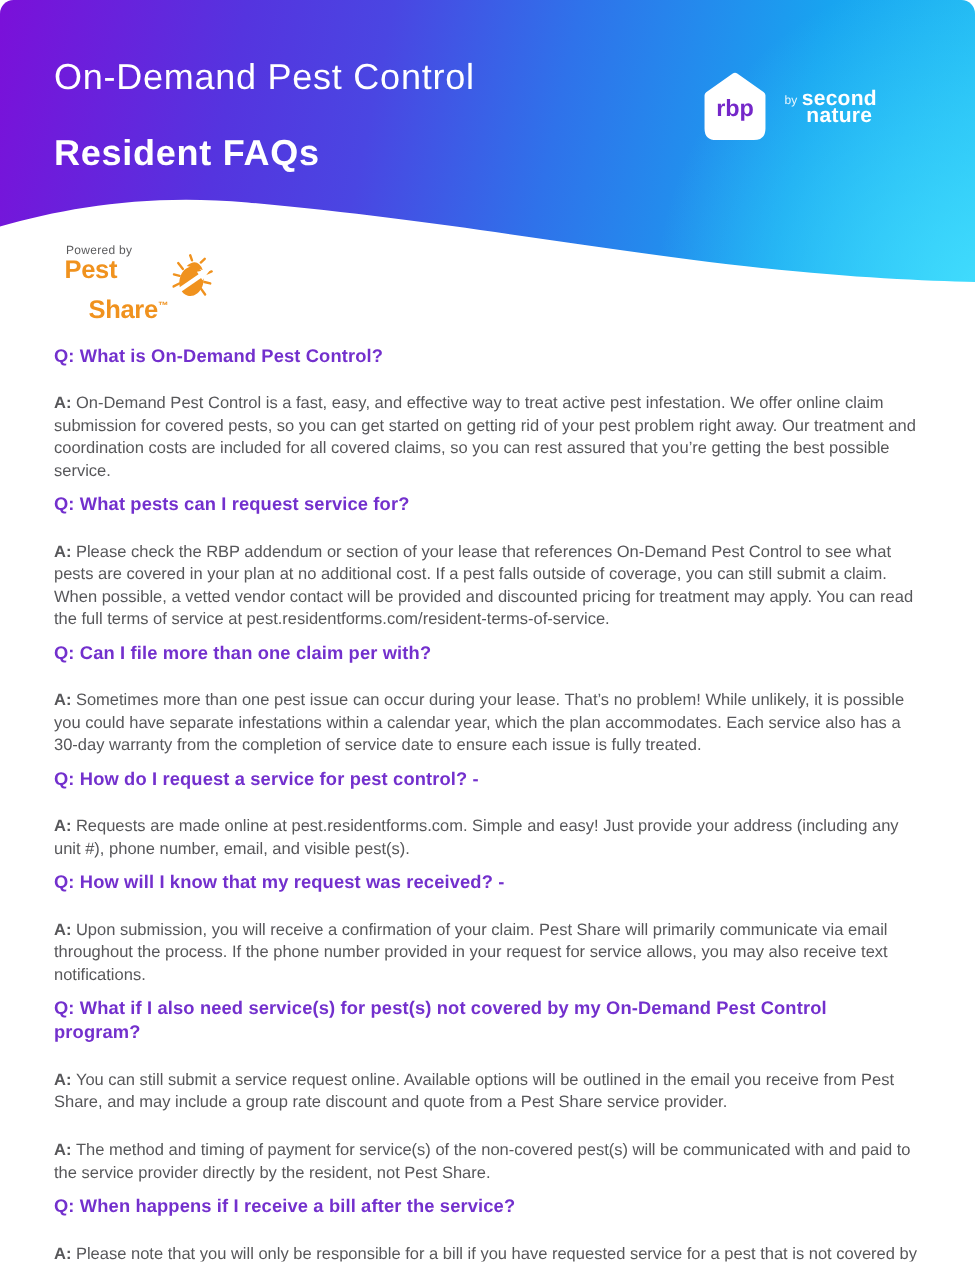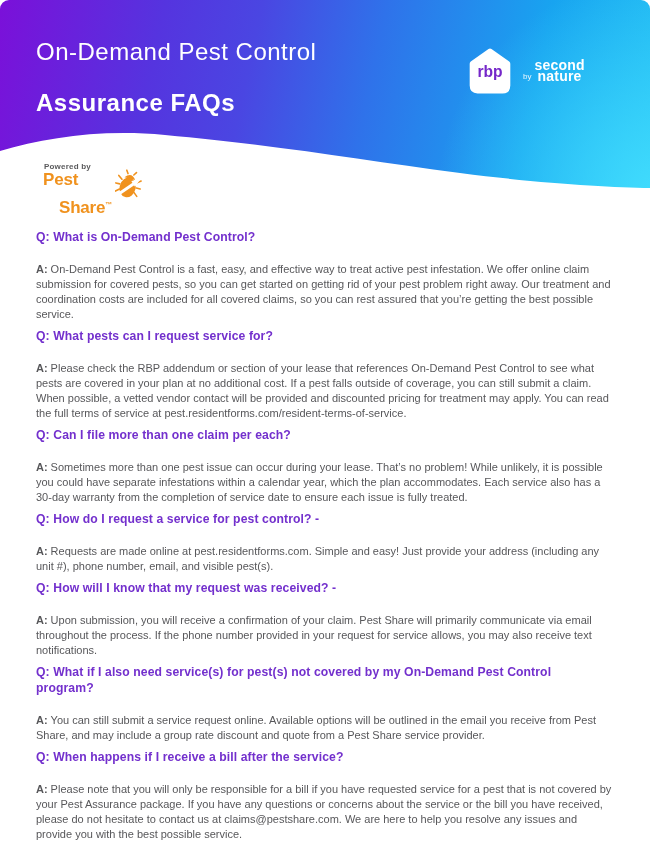--- a/index.html
+++ b/index.html
@@ -20,26 +20,26 @@
     overflow:hidden;
   }
   .wave { position:absolute; left:0; bottom:0; width:650px; height:75px; display:block; }
   .hero-text { position:absolute; left:36px; top:38px; color:#fff; }
   .hero-text h1 { margin:0 0 23px 0; font-size:24px; font-weight:500; letter-spacing:0.5px; line-height:1.15; }
   .hero-text h2 { margin:0; font-size:24px; font-weight:700; letter-spacing:0.5px; line-height:1.15; }
 
   .brand { position:absolute; left:466px; top:46px; display:flex; align-items:center; gap:9px;text-align:center; }
   .rbp-svg { width:48px; height:50px; display:block; }
   .brand-words { display:flex; align-items:flex-start; gap:3px; color:#fff; }
-  .by { font-size:8px; font-weight:500; margin-top:12px; opacity:0.9; }
+  .by { font-size:8px; font-weight:500; margin-top:2px; opacity:0.9; }
   .sn { font-size:14px; font-weight:700; line-height:11.5px; letter-spacing:0.2px; }
 
   
   .powered { position:absolute; left:43px; top:162px; }
-  .powered-by { font-size:8px; font-weight:700; color:#5A5A5C; letter-spacing:0.2px; margin:0 0 1px 1px; }
+  .powered-by { font-size:8px; font-weight:400; color:#5A5A5C; letter-spacing:0.2px; margin:0 0 1px 1px; }
   .ps-line1 { display:flex; align-items:flex-start;gap:31px; }
   .ps-word { color:#F0921E; font-weight:800; font-size:17px; line-height:16px; letter-spacing:-0.2px; }
   .bug-svg { width:27px; height:30px; margin-left:6px; margin-top:-3px; }
   .ps-line2 { margin-left:16px; margin-top:0px; white-space:nowrap; }
   .ps-line2 sup { color:#F0921E; font-size:7px; font-weight:700; vertical-align:6px; }
 
   
   .faqs { padding:29px 36px 0 36px; }
   .faq-item .q {
     margin:0 16px 6px 0; color:#7330CD;
@@ -52,21 +52,21 @@
   .faq-item .a-label { font-weight:700; margin-right:3px; }
 </style>
 </head>
 <body>
 
 <div class="page">
 
   <header class="hero">
     <div class="hero-text">
       <h1>On-Demand Pest Control</h1>
-      <h2>Assurance FAQs</h2>
+      <h2>Resident FAQs</h2>
     </div>
 
     <div class="brand">
       <svg class="rbp-svg" viewBox="0 0 46 48">
         <rect x="9" y="9" width="28" height="28" rx="6" fill="#2ED3CB" transform="rotate(45 23 23)"></rect>
         <path d="M23,5 L40,17 L40,38 Q40,43 35,43 L11,43 Q6,43 6,38 L6,17 Z" fill="#ffffff" stroke="#ffffff" stroke-width="5" stroke-linejoin="round"></path>
         <text x="23" y="30" text-anchor="middle" font-size="15" font-weight="bold" fill="#7527C9">rbp</text>
       </svg>
       <div class="brand-words">
         <span class="by">by</span>
@@ -113,40 +113,41 @@
       <h3 class="q">Q: What is On-Demand Pest Control?</h3>
       <p class="a"><strong class="a-label">A:</strong><span class="a-text">On-Demand Pest Control is a fast, easy, and effective way to treat active pest infestation. We offer online claim submission for covered pests, so you can get started on getting rid of your pest problem right away. Our treatment and coordination costs are included for all covered claims, so you can rest assured that you’re getting the best possible service.</span></p>
     </section>
 
     <section class="faq-item">
       <h3 class="q">Q: What pests can I request service for?</h3>
       <p class="a"><strong class="a-label">A:</strong><span class="a-text">Please check the RBP addendum or section of your lease that references On-Demand Pest Control to see what pests are covered in your plan at no additional cost. If a pest falls outside of coverage, you can still submit a claim. When possible, a vetted vendor contact will be provided and discounted pricing for treatment may apply. You can read the full terms of service at pest.residentforms.com/resident-terms-of-service.</span></p>
     </section>
 
     <section class="faq-item">
-      <h3 class="q">Q: Can I file more than one claim per each?</h3>
+      <h3 class="q">Q: Can I file more than one claim per with?</h3>
       <p class="a"><strong class="a-label">A:</strong><span class="a-text">Sometimes more than one pest issue can occur during your lease. That’s no problem! While unlikely, it is possible you could have separate infestations within a calendar year, which the plan accommodates. Each service also has a 30-day warranty from the completion of service date to ensure each issue is fully treated.</span></p>
     </section>
 
     <section class="faq-item">
       <h3 class="q">Q: How do I request a service for pest control? -</h3>
       <p class="a"><strong class="a-label">A:</strong><span class="a-text">Requests are made online at pest.residentforms.com. Simple and easy! Just provide your address (including any unit #), phone number, email, and visible pest(s).</span></p>
     </section>
 
     <section class="faq-item">
       <h3 class="q">Q: How will I know that my request was received? -</h3>
       <p class="a"><strong class="a-label">A:</strong><span class="a-text">Upon submission, you will receive a confirmation of your claim. Pest Share will primarily communicate via email throughout the process. If the phone number provided in your request for service allows, you may also receive text notifications.</span></p>
     </section>
 
     <section class="faq-item">
       <h3 class="q">Q: What if I also need service(s) for pest(s) not covered by my On-Demand Pest Control program?</h3>
       <p class="a"><strong class="a-label">A:</strong><span class="a-text">You can still submit a service request online. Available options will be outlined in the email you receive from Pest Share, and may include a group rate discount and quote from a Pest Share service provider.</span></p>
     </section>
 
     <section class="faq-item">
+      <p class="a"><strong class="a-label">A:</strong><span class="a-text">The method and timing of payment for service(s) of the non-covered pest(s) will be communicated with and paid to the service provider directly by the resident, not Pest Share.</span></p>
     </section>
 
     <section class="faq-item">
       <h3 class="q">Q: When happens if I receive a bill after the service?</h3>
       <p class="a"><strong class="a-label">A:</strong><span class="a-text">Please note that you will only be responsible for a bill if you have requested service for a pest that is not covered by your Pest Assurance package. If you have any questions or concerns about the service or the bill you have received, please do not hesitate to contact us at claims@pestshare.com. We are here to help you resolve any issues and provide you with the best possible service.</span></p>
     </section>
   </main>
 
 </div>
 

